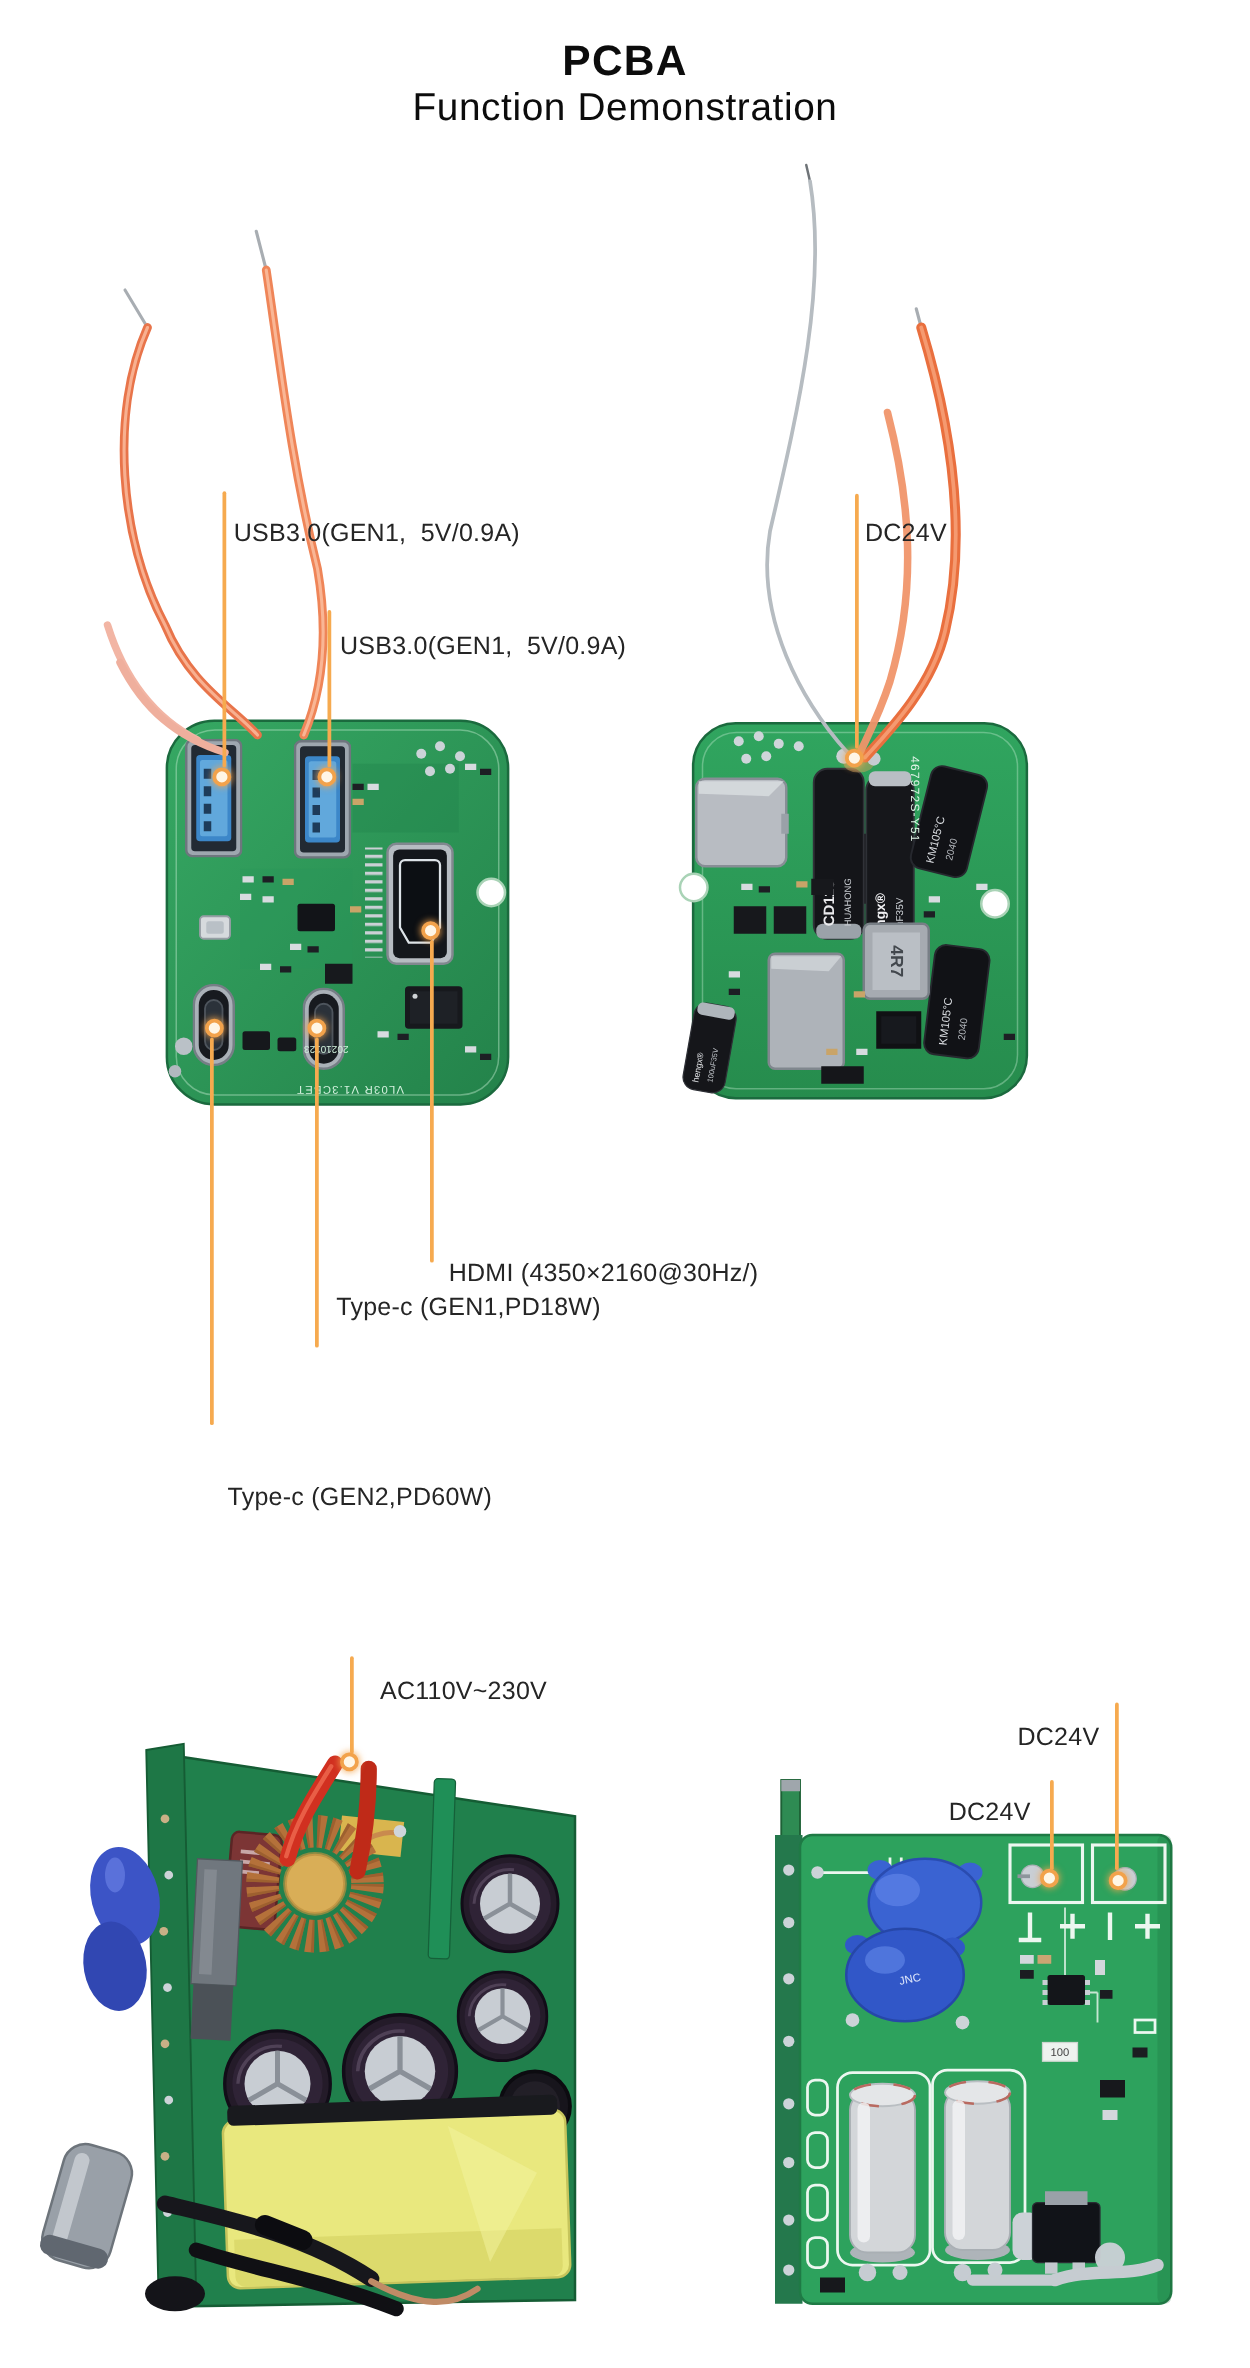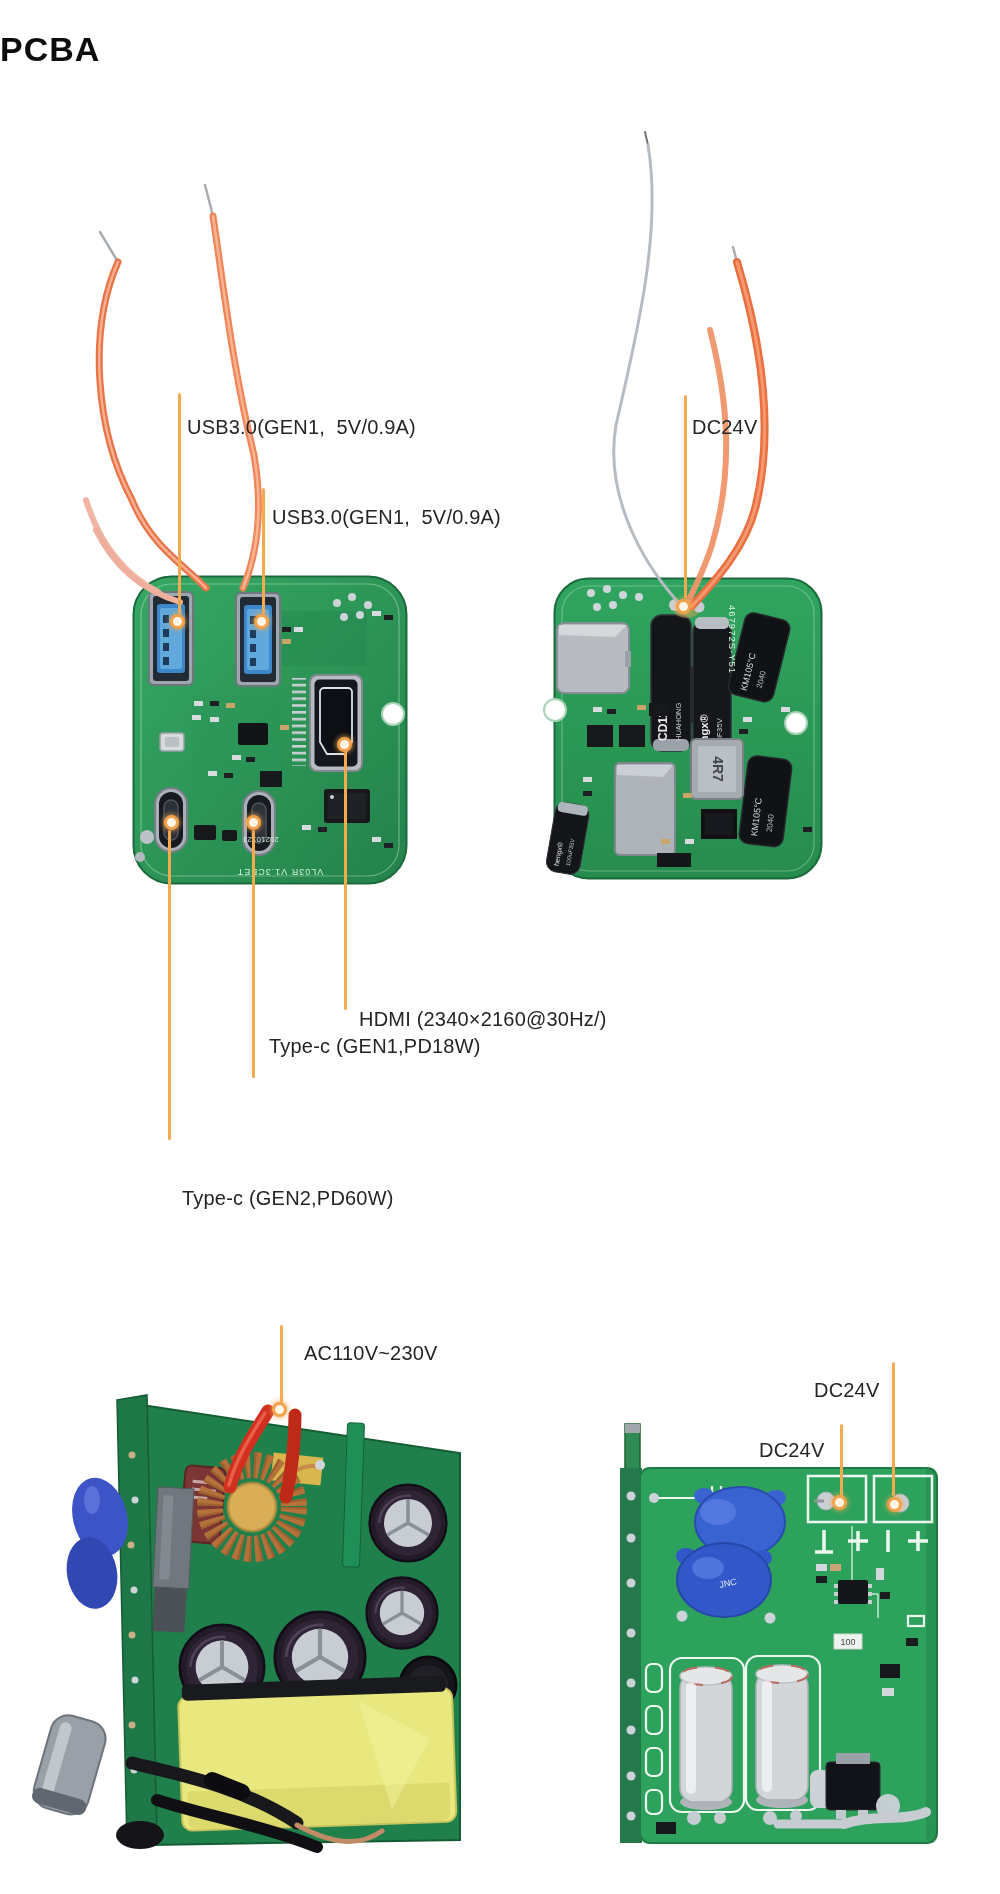--- a/index.html
+++ b/index.html
@@ -1,18 +1,18 @@
 <!DOCTYPE html>
 <html><head>
 <meta charset="utf-8">
 <style>
   html,body{margin:0;padding:0;background:#fff;}
   .canvas{position:relative;width:1000px;height:1894px;background:#ffffff;overflow:hidden;
           font-family:"Liberation Sans","DejaVu Sans",sans-serif;}
-  .hdr{position:absolute;left:0;width:1000px;text-align:left;color:#0c0c0c;}
+  .hdr{position:absolute;left:0;width:1000px;text-align:center;color:#0c0c0c;}
   .hdr-title{top:30px;font-size:34px;font-weight:bold;letter-spacing:1px;}
   .hdr-sub{top:68px;font-size:31px;font-weight:400;letter-spacing:0.5px;}
   .hdr-tag{top:112px;font-size:19px;font-weight:400;}
   .board{position:absolute;}
   .wires{position:absolute;left:0;top:0;pointer-events:none;}
   .cline{position:absolute;width:2.5px;background:#f6aa4f;border-radius:2px;}
   .dot{position:absolute;width:9px;height:9px;margin:-8px 0 0 -8px;border-radius:50%;
        background:#fff6e6;border:3.5px solid #f2a24b;box-shadow:0 0 5px 1px rgba(243,166,80,.75);}
   .lbl{position:absolute;font-size:20px;line-height:22px;color:#252525;white-space:pre;letter-spacing:0.2px;margin-top:19px;}
   svg{overflow:visible;}
@@ -70,20 +70,21 @@
       <g id="smdB">
           <rect width="9" height="5" fill="#1d1f24"></rect>
         </g>
       <g id="smdT">
           <rect width="9" height="5" fill="#c9a468"></rect>
         </g>
     </defs>
   </svg>
 
   <div class="hdr hdr-title">PCBA</div>
+  <div class="hdr hdr-sub">Function Demonstration</div>
 
   <svg class="board" style="left:132px;top:575px" width="276" height="310" viewBox="0 0 276 310">
     <rect x="1.5" y="1.5" width="273" height="307" rx="38" fill="url(#pcbg)" stroke="#1b6a3e" stroke-width="2"></rect>
     <rect x="9" y="9" width="258" height="292" rx="31" fill="none" stroke="#bfe9cd" stroke-width="1.2" opacity="0.45"></rect>
     <path d="M150,36 h85 v55 h-85 z" fill="#1d7f49" opacity="0.3"></path>
     <path d="M60,120 h90 v80 h-90 z" fill="#27945a" opacity="0.3"></path>
     <circle cx="261" cy="139" r="11" fill="#ffffff" stroke="#a9d3b6" stroke-width="2"></circle>
     <g fill="#ccd3d8">
       <circle cx="205" cy="28" r="4"></circle>
         <circle cx="220" cy="22" r="4"></circle>
@@ -431,20 +432,20 @@
   <div class="dot" style="left:345px;top:745px"></div>
   <div class="dot" style="left:254px;top:823px"></div>
   <div class="dot" style="left:172px;top:823px"></div>
   <div class="dot" style="left:280px;top:1410px"></div>
   <div class="dot" style="left:840px;top:1503px"></div>
   <div class="dot" style="left:895px;top:1505px"></div>
 
   <div class="lbl" style="left:187px;top:397px">USB3.0(GEN1,  5V/0.9A)</div>
   <div class="lbl" style="left:272px;top:487px">USB3.0(GEN1,  5V/0.9A)</div>
   <div class="lbl" style="left:692px;top:397px">DC24V</div>
-  <div class="lbl" style="left:359px;top:989px">HDMI (2340×2160@30Hz/)</div>
+  <div class="lbl" style="left:359px;top:989px">HDMI (4350×2160@30Hz/)</div>
   <div class="lbl" style="left:269px;top:1016px">Type-c (GEN1,PD18W)</div>
   <div class="lbl" style="left:182px;top:1168px">Type-c (GEN2,PD60W)</div>
   <div class="lbl" style="left:304px;top:1323px">AC110V~230V</div>
   <div class="lbl" style="left:814px;top:1360px">DC24V</div>
   <div class="lbl" style="left:759px;top:1420px">DC24V</div>
 
 </div>
 
 </body></html>

